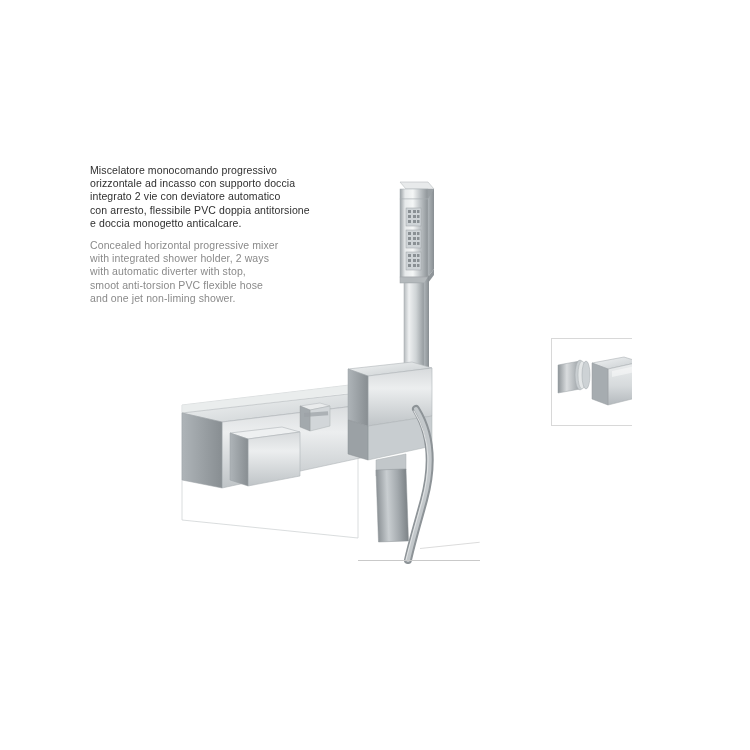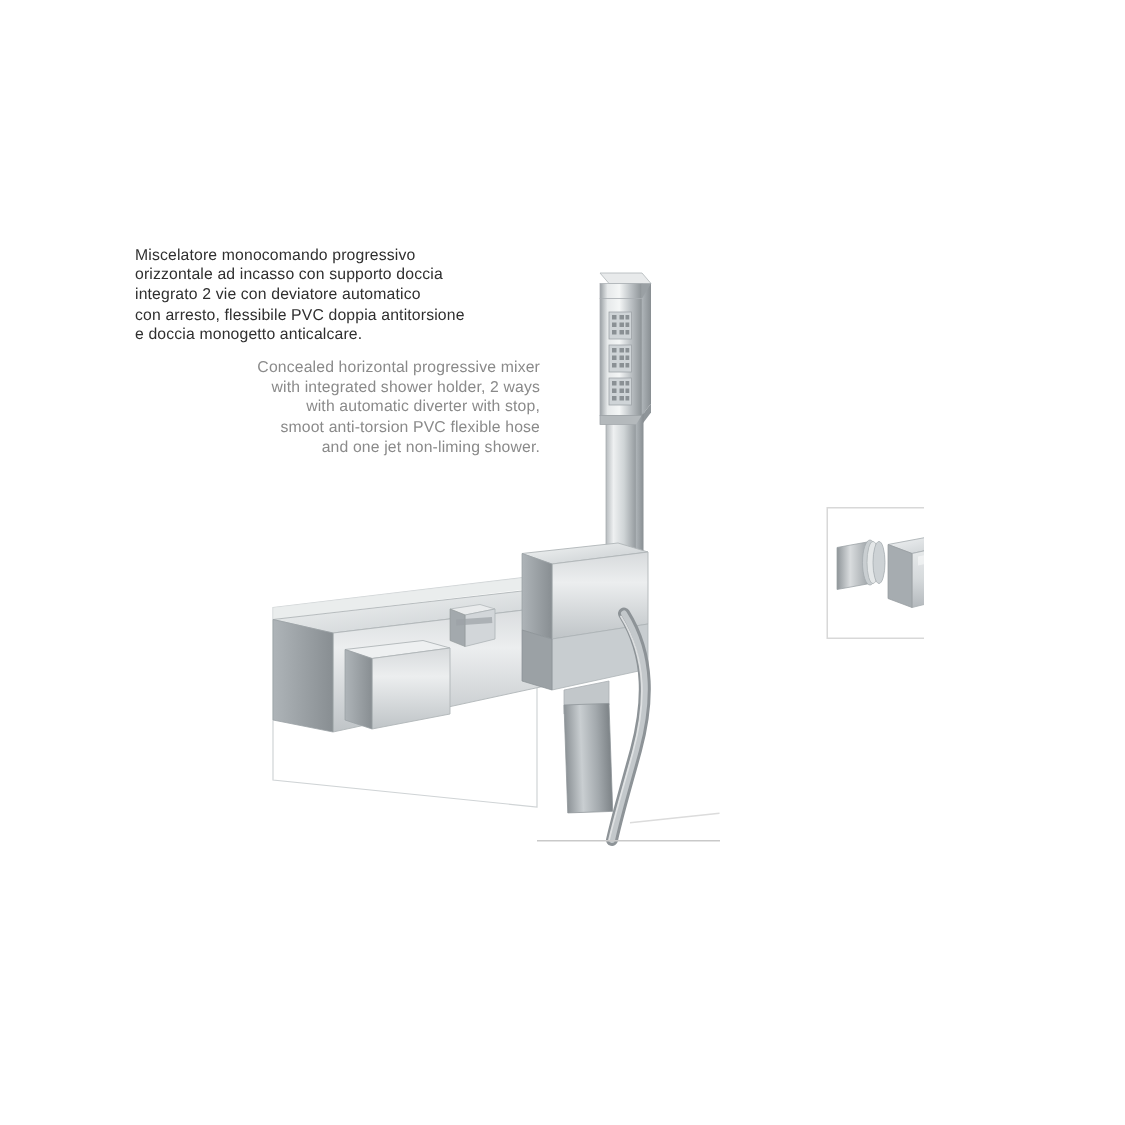--- a/index.html
+++ b/index.html
@@ -9,20 +9,21 @@
   }
   body {
     font-family: "Liberation Sans", sans-serif;
   }
   #page {
     position: relative;
     width: 616px;
     height: 750px;
     background: #ffffff;
     overflow: hidden;
+    padding-left: 16px;
   }
 
   
   .desc-block {
     position: absolute;
     left: 90px;
     top: 164px;
     width: 270px;
   }
   .desc-it {
@@ -33,21 +34,20 @@
     margin: 0 0 9px 0;
     white-space: pre-line;
   }
   .desc-en {
     font-size: 10.5px;
     line-height: 13.2px;
     color: #8a8a8a;
     letter-spacing: 0.01em;
     margin: 0;
     white-space: pre-line;
-    text-align: right;
   }
 
   
   .detail-box {
     position: absolute;
     left: 551px;
     top: 338px;
     width: 108px;
     height: 88px;
     border: 1px solid #d8d8d8;

